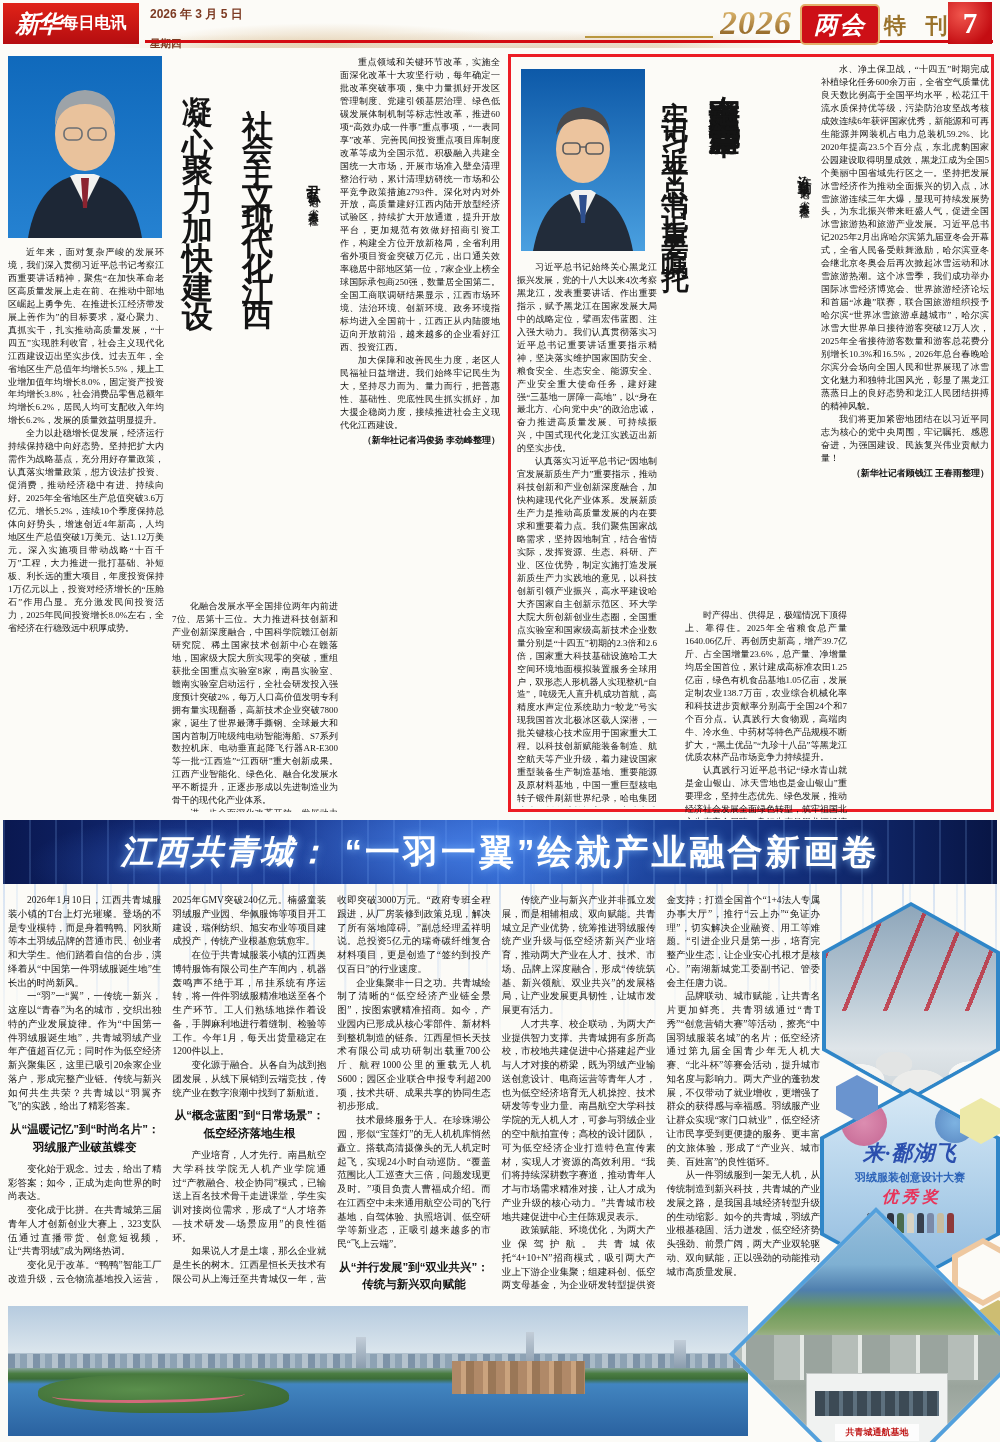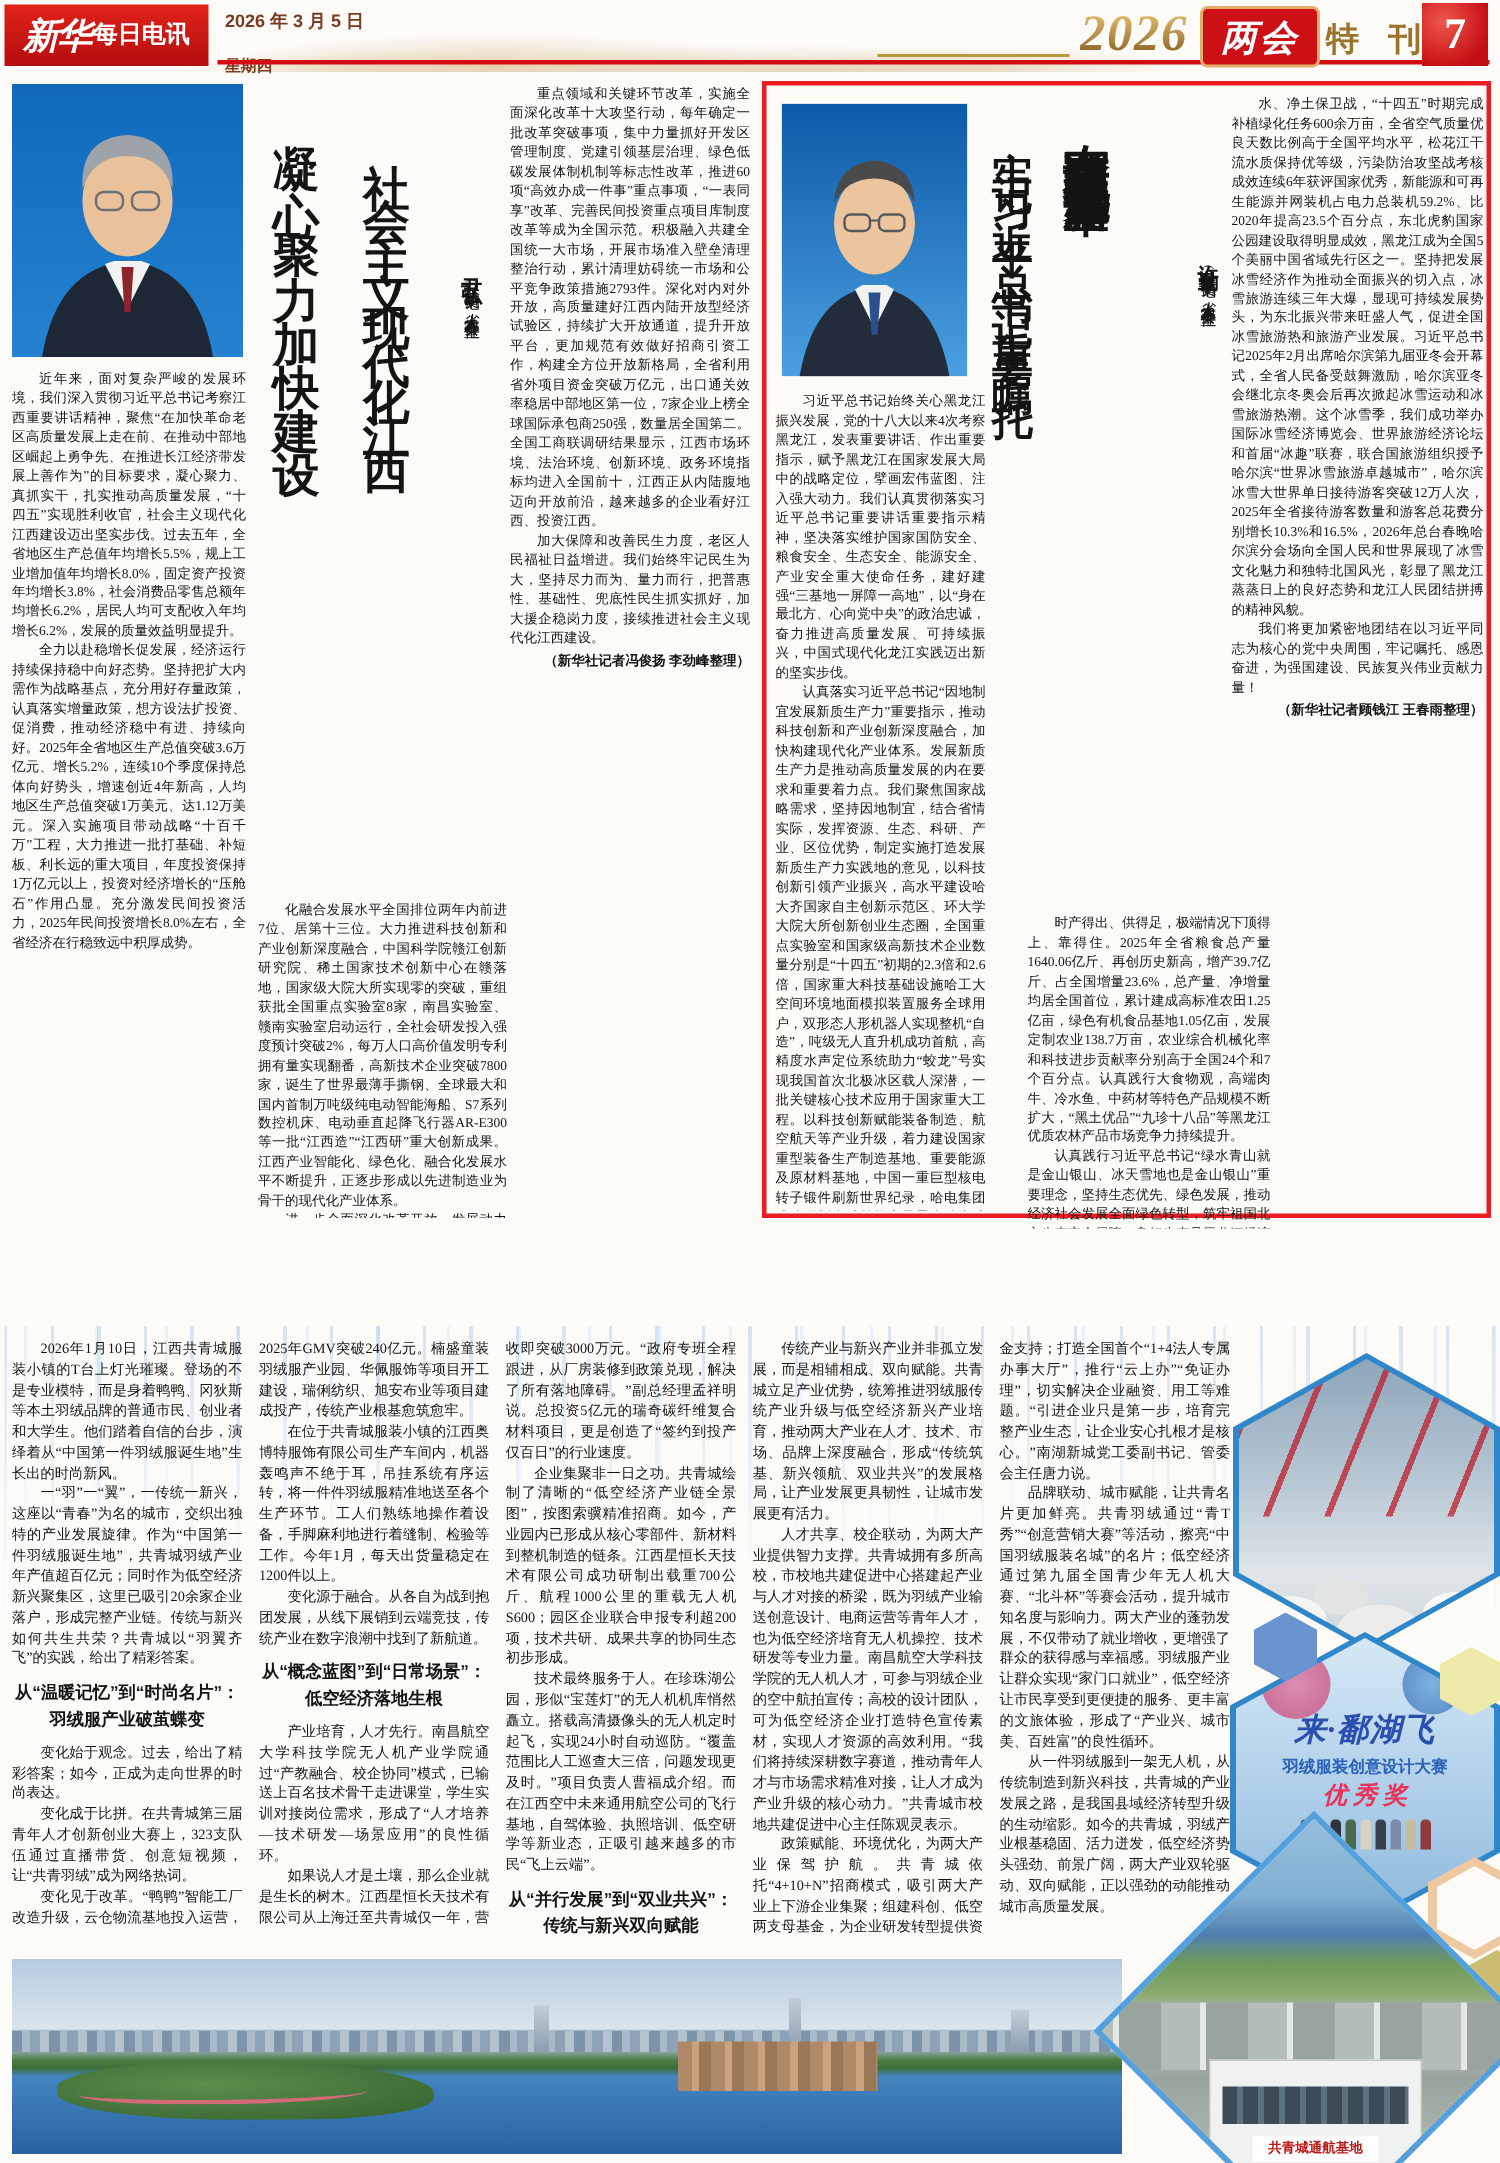--- a/index.html
+++ b/index.html
@@ -228,20 +228,26 @@
         <p class="para">时产得出、供得足，极端情况下顶得上、靠得住。2025年全省粮食总产量1640.06亿斤、再创历史新高，增产39.7亿斤、占全国增量23.6%，总产量、净增量均居全国首位，累计建成高标准农田1.25亿亩，绿色有机食品基地1.05亿亩，发展定制农业138.7万亩，农业综合机械化率和科技进步贡献率分别高于全国24个和7个百分点。认真践行大食物观，高端肉牛、冷水鱼、中药材等特色产品规模不断扩大，“黑土优品”“九珍十八品”等黑龙江优质农林产品市场竞争力持续提升。</p>
         <p class="para">认真践行习近平总书记“绿水青山就是金山银山、冰天雪地也是金山银山”重要理念，坚持生态优先、绿色发展，推动经济社会发展全面绿色转型，筑牢祖国北方生态安全屏障。良好生态是黑龙江经济社会发展的宝贵财富，也是振兴发展的优势所在。我们坚持增绿就是增优势、护林就是护财富，协同推进降碳、减污、扩绿、增长，统筹推进“三北”防护林六期等生态工程建设，持续打好蓝天、碧</p>
       </div>
     <div class="abs pcol" style="left:310px;top:6px;width:168px;height:744px;">
         <p class="para">水、净土保卫战，“十四五”时期完成补植绿化任务600余万亩，全省空气质量优良天数比例高于全国平均水平，松花江干流水质保持优等级，污染防治攻坚战考核成效连续6年获评国家优秀，新能源和可再生能源并网装机占电力总装机59.2%、比2020年提高23.5个百分点，东北虎豹国家公园建设取得明显成效，黑龙江成为全国5个美丽中国省域先行区之一。坚持把发展冰雪经济作为推动全面振兴的切入点，冰雪旅游连续三年大爆，显现可持续发展势头，为东北振兴带来旺盛人气，促进全国冰雪旅游热和旅游产业发展。习近平总书记2025年2月出席哈尔滨第九届亚冬会开幕式，全省人民备受鼓舞激励，哈尔滨亚冬会继北京冬奥会后再次掀起冰雪运动和冰雪旅游热潮。这个冰雪季，我们成功举办国际冰雪经济博览会、世界旅游经济论坛和首届“冰趣”联赛，联合国旅游组织授予哈尔滨“世界冰雪旅游卓越城市”，哈尔滨冰雪大世界单日接待游客突破12万人次，2025年全省接待游客数量和游客总花费分别增长10.3%和16.5%，2026年总台春晚哈尔滨分会场向全国人民和世界展现了冰雪文化魅力和独特北国风光，彰显了黑龙江蒸蒸日上的良好态势和龙江人民团结拼搏的精神风貌。</p>
         <p class="para">我们将更加紧密地团结在以习近平同志为核心的党中央周围，牢记嘱托、感恩奋进，为强国建设、民族复兴伟业贡献力量！</p>
         <p class="credit">（新华社记者顾钱江  王春雨整理）</p>
       </div>
   </div>
 
+  <div class="abs banner">
+    <div class="banner-inner">
+      <span class="b-prefix">江西共青城：</span>
+      <span class="b-title">“一羽一翼”绘就产业融合新画卷</span>
+    </div>
+  </div>
   <div class="abs streamers"></div>
 
   <div class="abs feature">
       <p class="para">2026年1月10日，江西共青城服装小镇的T台上灯光璀璨。登场的不是专业模特，而是身着鸭鸭、冈狄斯等本土羽绒品牌的普通市民、创业者和大学生。他们踏着自信的台步，演绎着从“中国第一件羽绒服诞生地”生长出的时尚新风。</p>
       <p class="para">一“羽”一“翼”，一传统一新兴，这座以“青春”为名的城市，交织出独特的产业发展旋律。作为“中国第一件羽绒服诞生地”，共青城羽绒产业年产值超百亿元；同时作为低空经济新兴聚集区，这里已吸引20余家企业落户，形成完整产业链。传统与新兴如何共生共荣？共青城以“羽翼齐飞”的实践，给出了精彩答案。</p>
       <div class="subhead">从“温暖记忆”到“时尚名片”：羽绒服产业破茧蝶变</div>
       <p class="para">变化始于观念。过去，给出了精彩答案；如今，正成为走向世界的时尚表达。</p>
       <p class="para">变化成于比拼。在共青城第三届青年人才创新创业大赛上，323支队伍通过直播带货、创意短视频，让“共青羽绒”成为网络热词。</p>
       <p class="para">变化见于改革。“鸭鸭”智能工厂改造升级，云仓物流基地投入运营，2025年GMV突破240亿元。楠盛童装羽绒服产业园、华佩服饰等项目开工建设，瑞俐纺织、旭安布业等项目建成投产，传统产业根基愈筑愈牢。</p>
       <p class="para">在位于共青城服装小镇的江西奥博特服饰有限公司生产车间内，机器轰鸣声不绝于耳，吊挂系统有序运转，将一件件羽绒服精准地送至各个生产环节。工人们熟练地操作着设备，手脚麻利地进行着缝制、检验等工作。今年1月，每天出货量稳定在1200件以上。</p>

